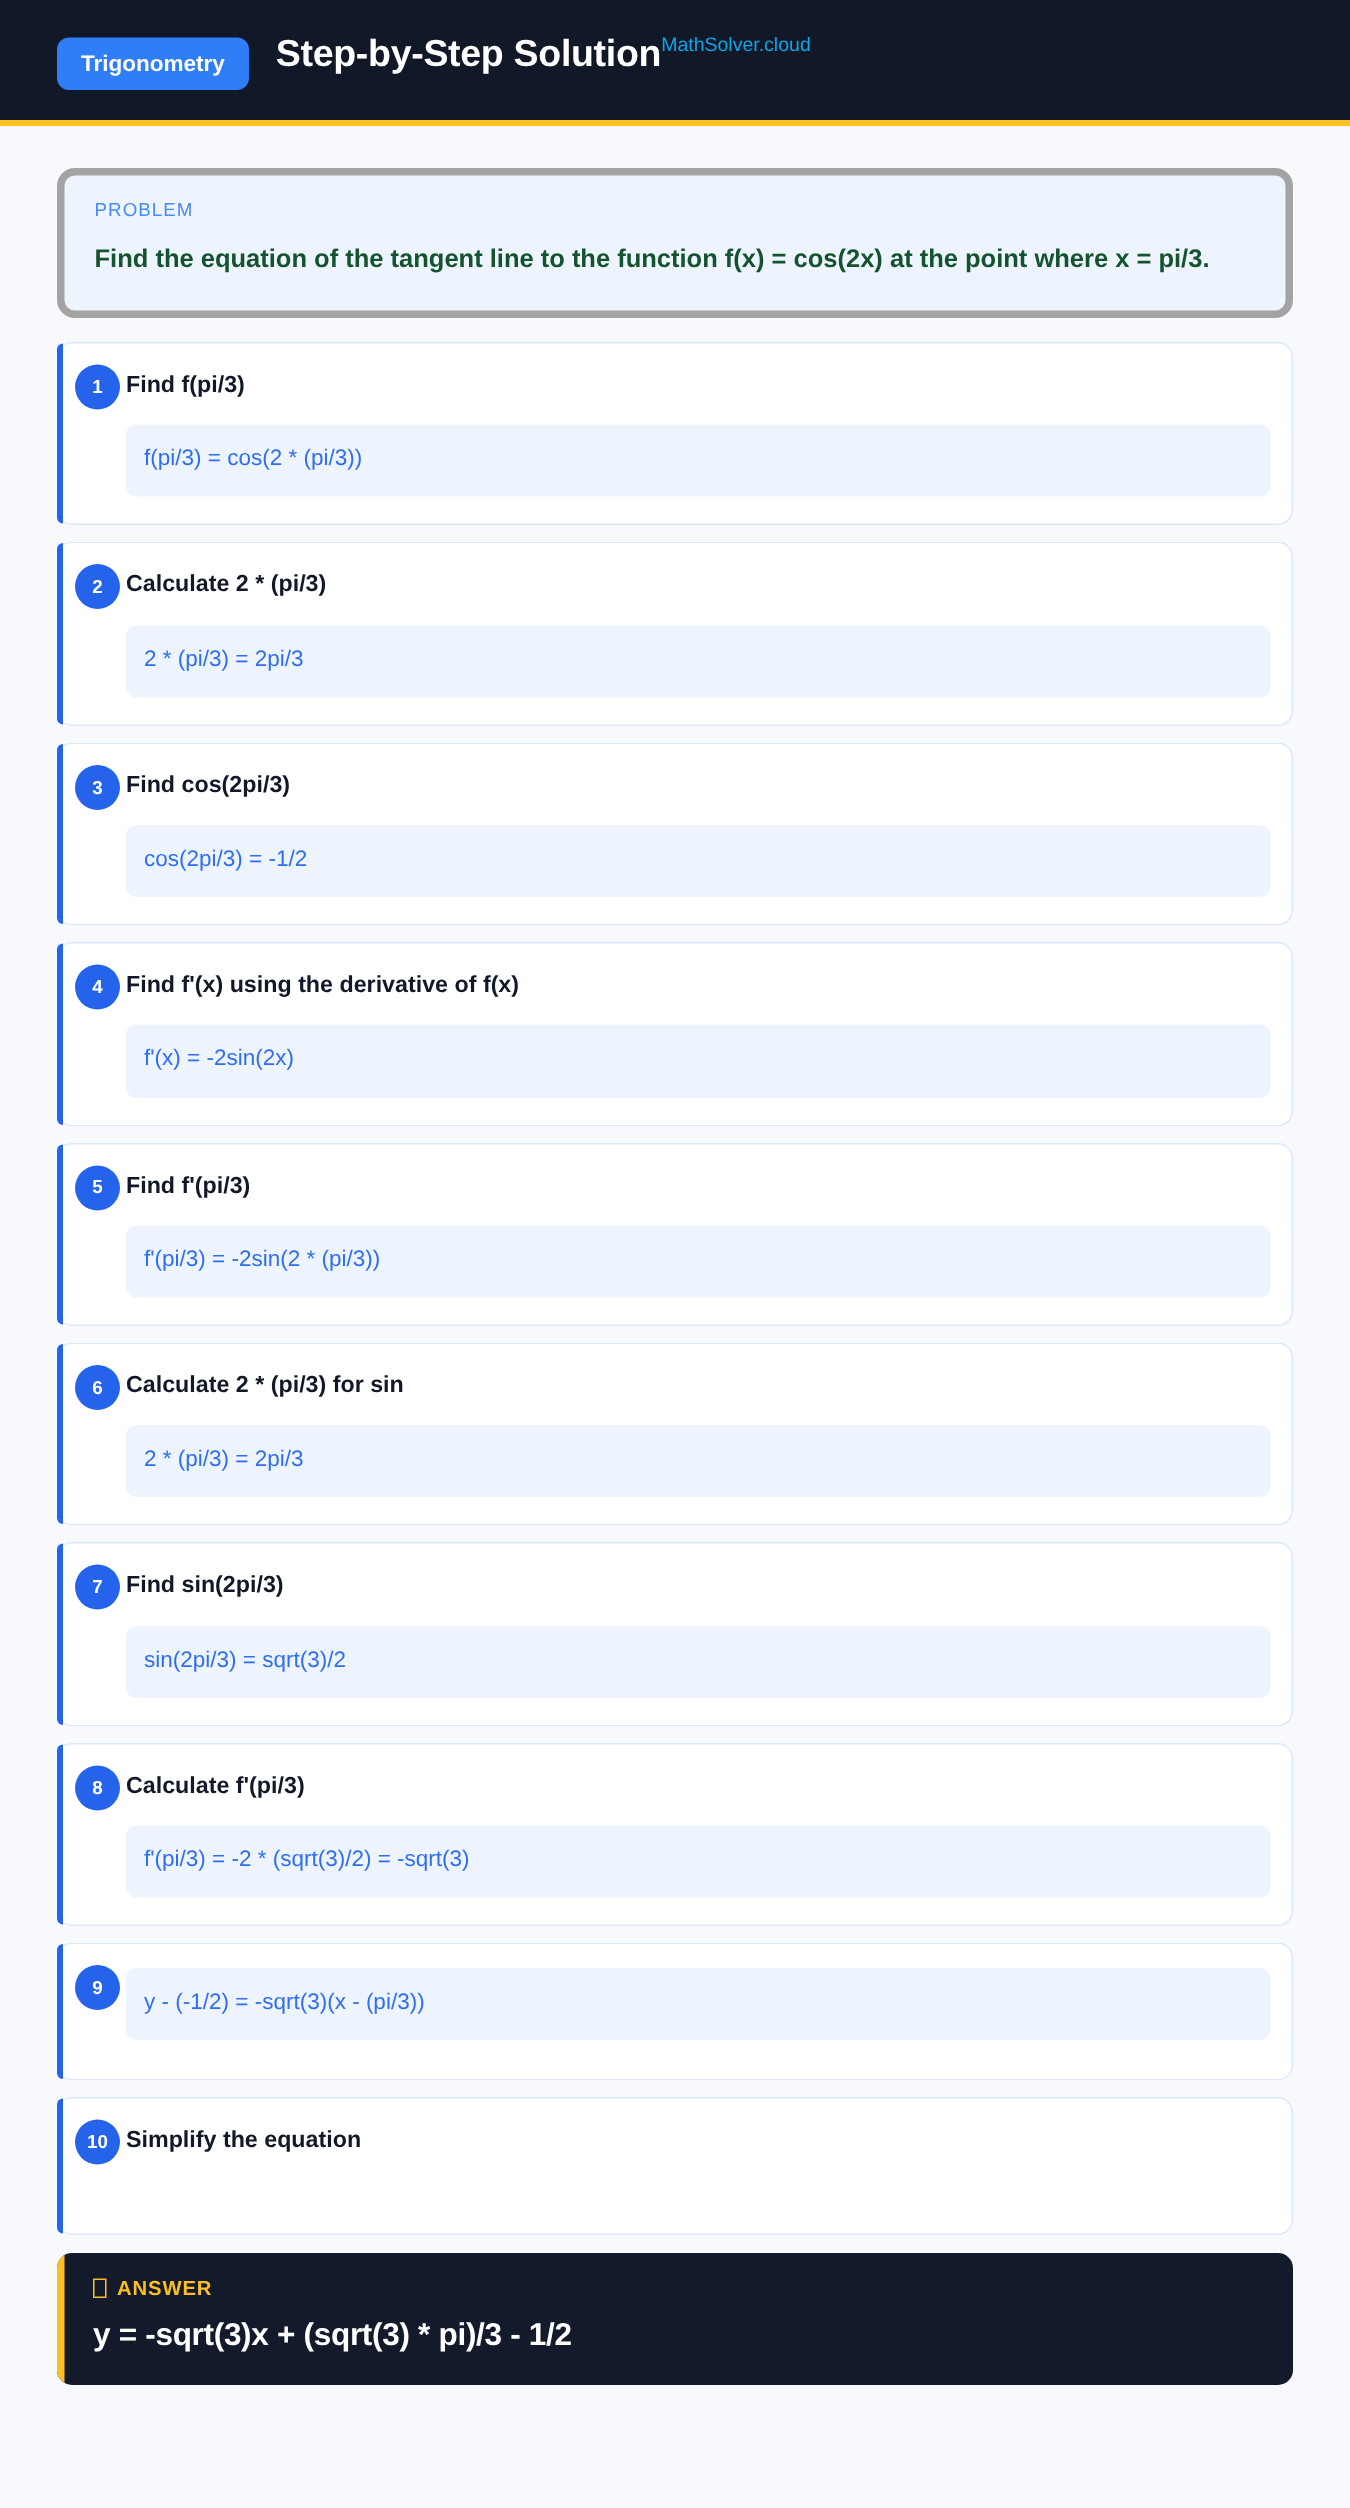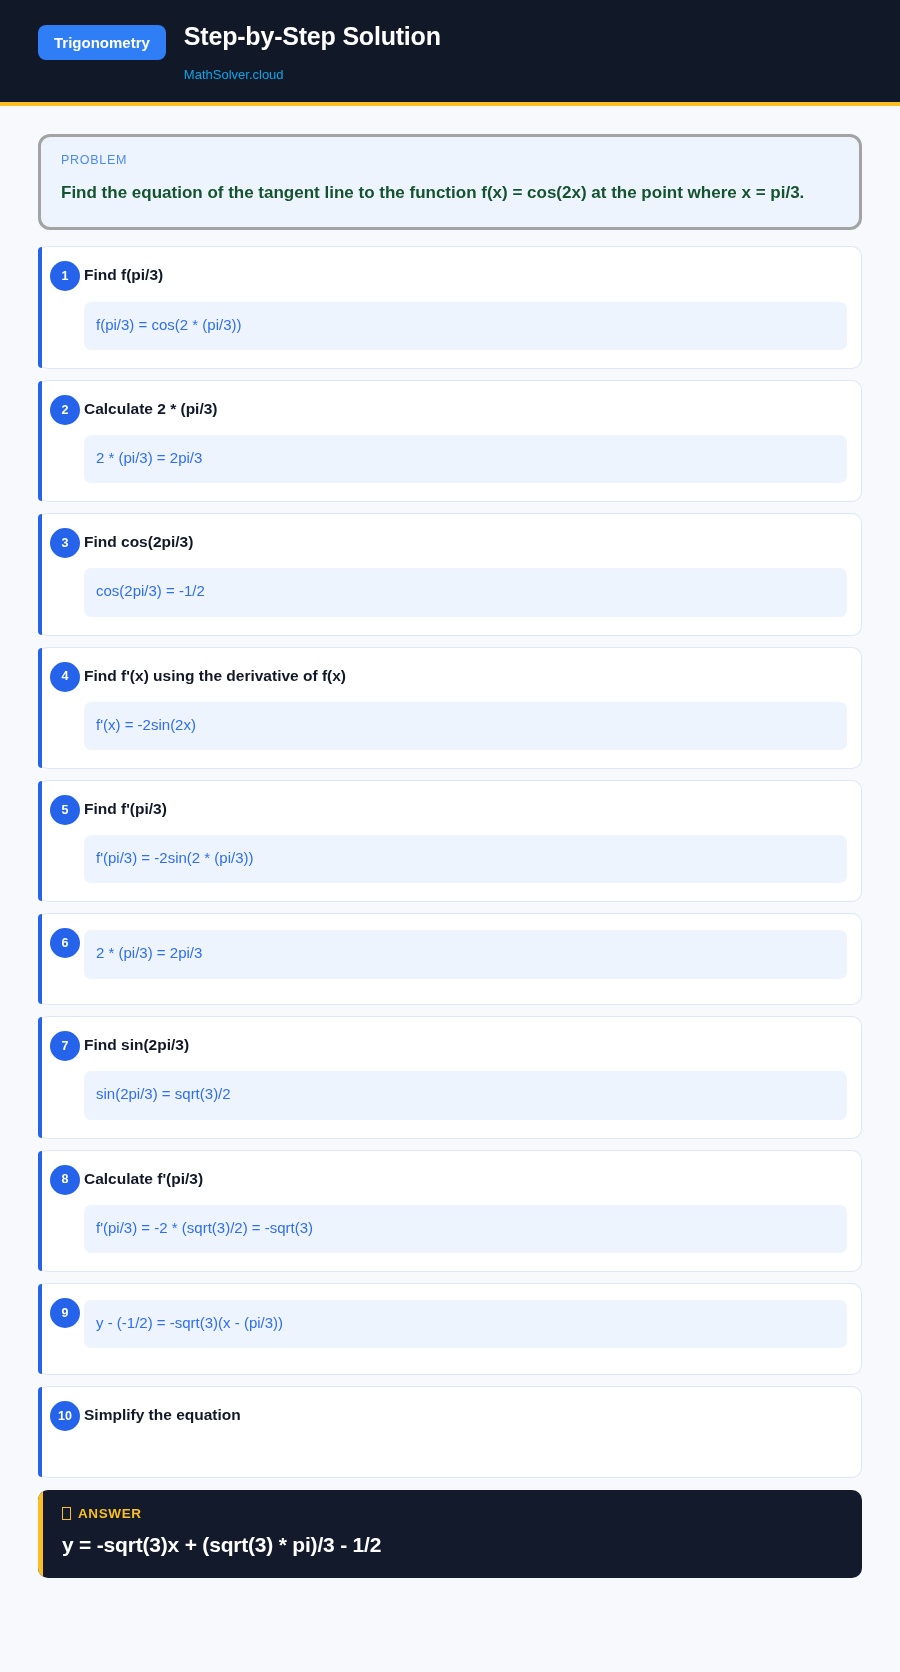--- a/index.html
+++ b/index.html
@@ -25,21 +25,21 @@
     background: #2f7ef5;
     color: #ffffff;
     font-size: 15px;
     font-weight: bold;
     padding: 10px 16px;
     border-radius: 8px;
     white-space: nowrap;
     margin-top: 3px;
     line-height: 1;
   }
-  .header-text { display: flex; flex-direction: column; gap: 16px; }
+  .header-text { display: flex; flex-direction: row; gap: 0; }
   .header-title {
     color: #ffffff;
     font-size: 25px;
     font-weight: bold;
     letter-spacing: -0.2px;
     line-height: 1.15;
   }
   .header-sub {
     color: #0ea5e9;
     font-size: 13px;
@@ -50,21 +50,21 @@
   .main {
     padding: 28px 38px 26px 38px;
     background: #f7f9fc;
     display: flex;
     flex-direction: column;
   }
 
   
   .problem-card {
     background: #eef4fe;
-    border: 3px solid #a3a3a3;
+    border: 5px solid #a3a3a3;
     border-radius: 12px;
     padding: 16px 20px 20px 20px;
     margin-bottom: 16px;
   }
   .problem-label {
     color: #4a8af4;
     font-size: 12.5px;
     letter-spacing: 0.7px;
     margin-bottom: 12px;
   }
@@ -219,20 +219,21 @@
         </div>
         <div class="step-card">
           <div class="step-accent"></div>
           <div class="step-badge">5</div>
           <div class="step-title">Find f'(pi/3)</div>
           <div class="step-formula">f'(pi/3) = -2sin(2 * (pi/3))</div>
         </div>
         <div class="step-card">
           <div class="step-accent"></div>
           <div class="step-badge">6</div>
+          <div class="step-title">Calculate 2 * (pi/3) for sin</div>
           <div class="step-formula">2 * (pi/3) = 2pi/3</div>
         </div>
         <div class="step-card">
           <div class="step-accent"></div>
           <div class="step-badge">7</div>
           <div class="step-title">Find sin(2pi/3)</div>
           <div class="step-formula">sin(2pi/3) = sqrt(3)/2</div>
         </div>
         <div class="step-card">
           <div class="step-accent"></div>

